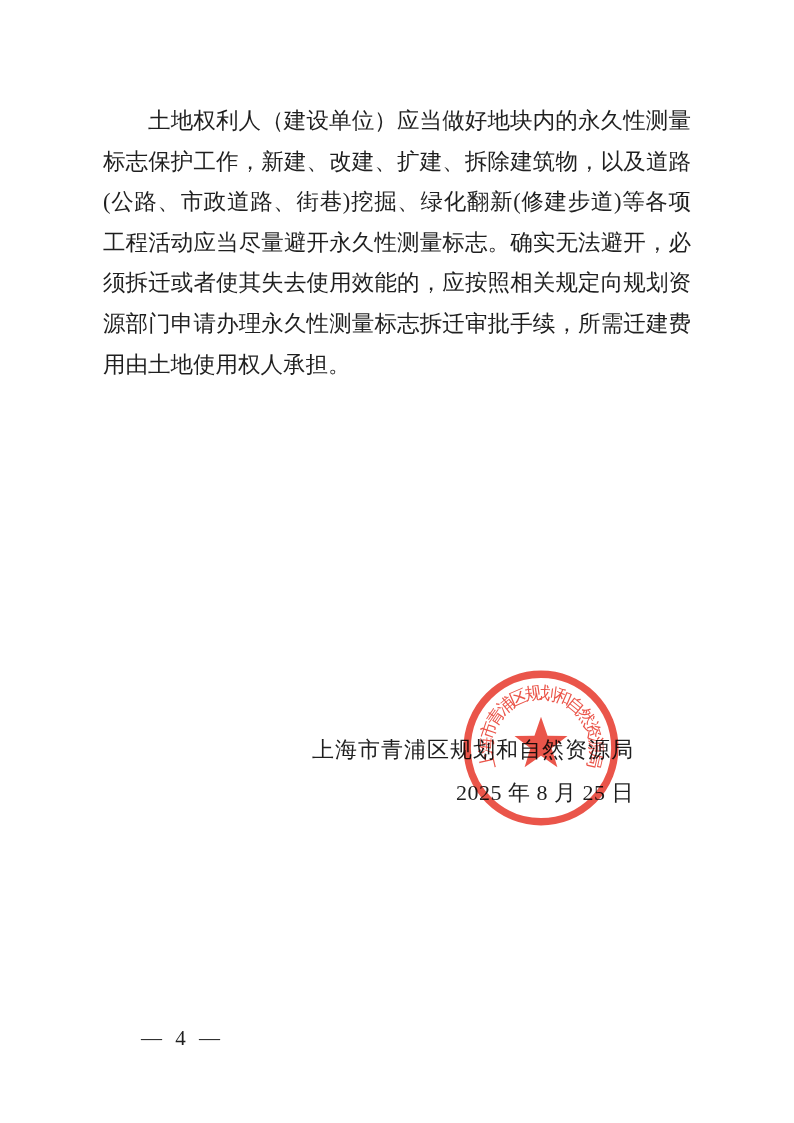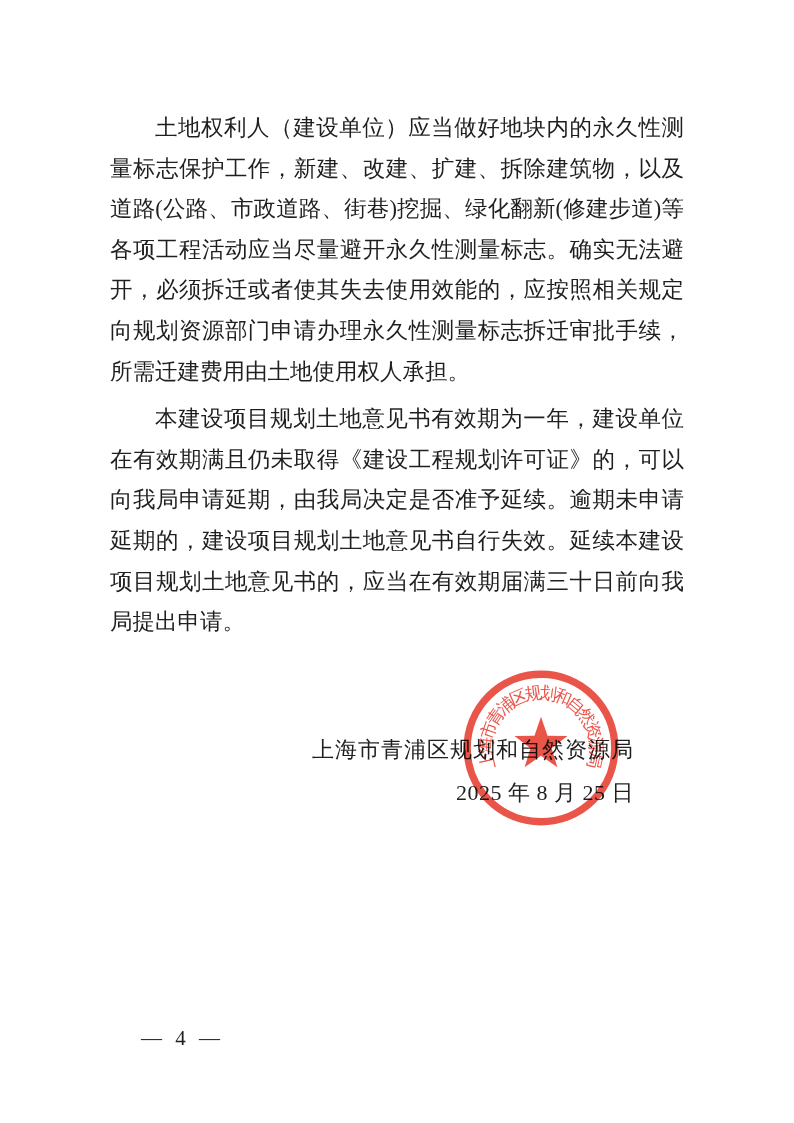--- a/index.html
+++ b/index.html
@@ -19,21 +19,21 @@
     top: 101px;
     width: 588px;
     font-size: 22.5px;
     line-height: 40.6px;
     text-align: justify;
     text-justify: inter-character;
     word-break: break-all;
     color: #1f1f1f;
   }
   .body-text p {
-    margin: 7px;
+    margin: 0;
     text-indent: 2em;
     font-family: Liberation Serif, serif;
   }
   .signature-block {
     position: absolute;
     right: 160px;
     top: 736px;
     text-align: right;
     color: #1f1f1f;
   }
@@ -67,21 +67,20 @@
     color: #1f1f1f;
   }
 </style>
 </head>
 <body>
 
 <div class="page">
 
   <div class="body-text">
     <p>土地权利人（建设单位）应当做好地块内的永久性测量标志保护工作，新建、改建、扩建、拆除建筑物，以及道路(公路、市政道路、街巷)挖掘、绿化翻新(修建步道)等各项工程活动应当尽量避开永久性测量标志。确实无法避开，必须拆迁或者使其失去使用效能的，应按照相关规定向规划资源部门申请办理永久性测量标志拆迁审批手续，所需迁建费用由土地使用权人承担。</p>
-    <p>本建设项目规划土地意见书有效期为一年，建设单位在有效期满且仍未取得《建设工程规划许可证》的，可以向我局申请延期，由我局决定是否准予延续。逾期未申请延期的，建设项目规划土地意见书自行失效。延续本建设项目规划土地意见书的，应当在有效期届满三十日前向我局提出申请。</p>
   </div>
 
   <div class="signature-block">
     <div class="agency-line">上海市青浦区规划和自然资源局</div>
     <div class="date-line">2025 年 8 月 25 日</div>
   </div>
 
   <svg class="seal" viewBox="0 0 200 200" xmlns="http://www.w3.org/2000/svg">
     <defs>
       <path id="seal-arc" d="M 44.8 123.4 A 60 60 0 1 1 155.2 123.4" fill="none"></path>

